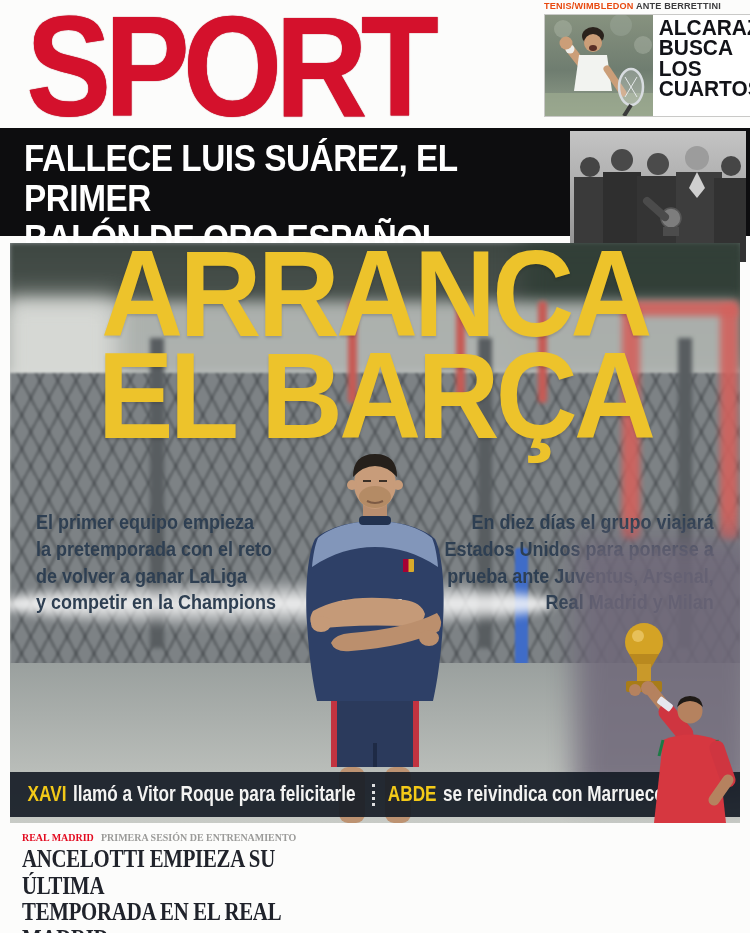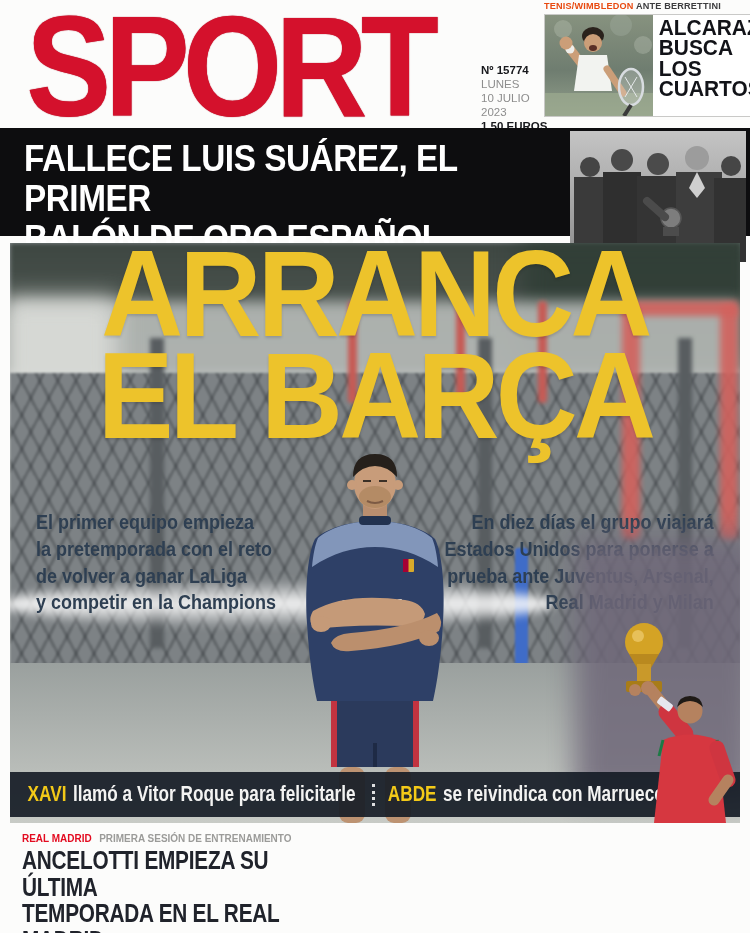--- a/index.html
+++ b/index.html
@@ -73,44 +73,37 @@
   .seg { display:flex; align-items:baseline; gap:8px; font-weight:bold; font-size:21.5px;
          transform:scaleX(.8); transform-origin:left center; white-space:nowrap; }
   .seg1 { width:362px; flex:none; padding-left:22px; }
   .seg2 { padding-left:16px; }
   .strip-lead { color:#f3c918; }
   .strip-div { width:0; height:22px; border-left:3px dotted rgba(255,255,255,.85); flex:none; }
 
   
   .bottom { position:relative; height:81px; display:flex; background:#fcfcfb; padding-top:7px; }
   .story { padding:2px 8px 0 22px; }
-  .story.left { width:377px; flex:none; }
+  .story.left { width:377px; flex:none;font-family:Liberation Serif, serif; }
   .story.right { flex:1; border-left:3px dotted #b7b7b5; padding-left:15px; }
   .kicker-line { font-size:10.5px; font-weight:bold; white-space:nowrap;
                  transform:scaleX(.95); transform-origin:left; }
   .kicker-main.rm { color:#e30b20; } .kicker-main.f1 { color:#f08300; }
   .kicker-sub { color:#9b9b99; margin-left:5px; }
   .story-headline { margin-top:3px; font-size:26px; font-weight:bold; color:#20232b;
                     line-height:1.02; letter-spacing:-.3px; white-space:pre-line;
                     transform:scaleX(.8); transform-origin:left top; }
 </style>
 </head>
 <body>
 
 <div class="page">
 
   <header class="masthead">
     <div class="logo">SPORT</div>
-    <div class="issue-info">
-      <div class="b">Nº 15774</div>
-      <div>LUNES</div>
-      <div>10 JULIO</div>
-      <div>2023</div>
-      <div class="b">1,50 EUROS</div>
-    </div>
 
     <div class="tennis-box">
       <div class="tennis-kicker">
         <span class="tk-red">TENIS/WIMBLEDON</span>
         <span class="tk-dark">ANTE BERRETTINI</span>
       </div>
       <div class="tennis-body">
         <div class="tennis-photo">
           <svg width="108" height="101" viewBox="0 0 108 101">
             <defs>

